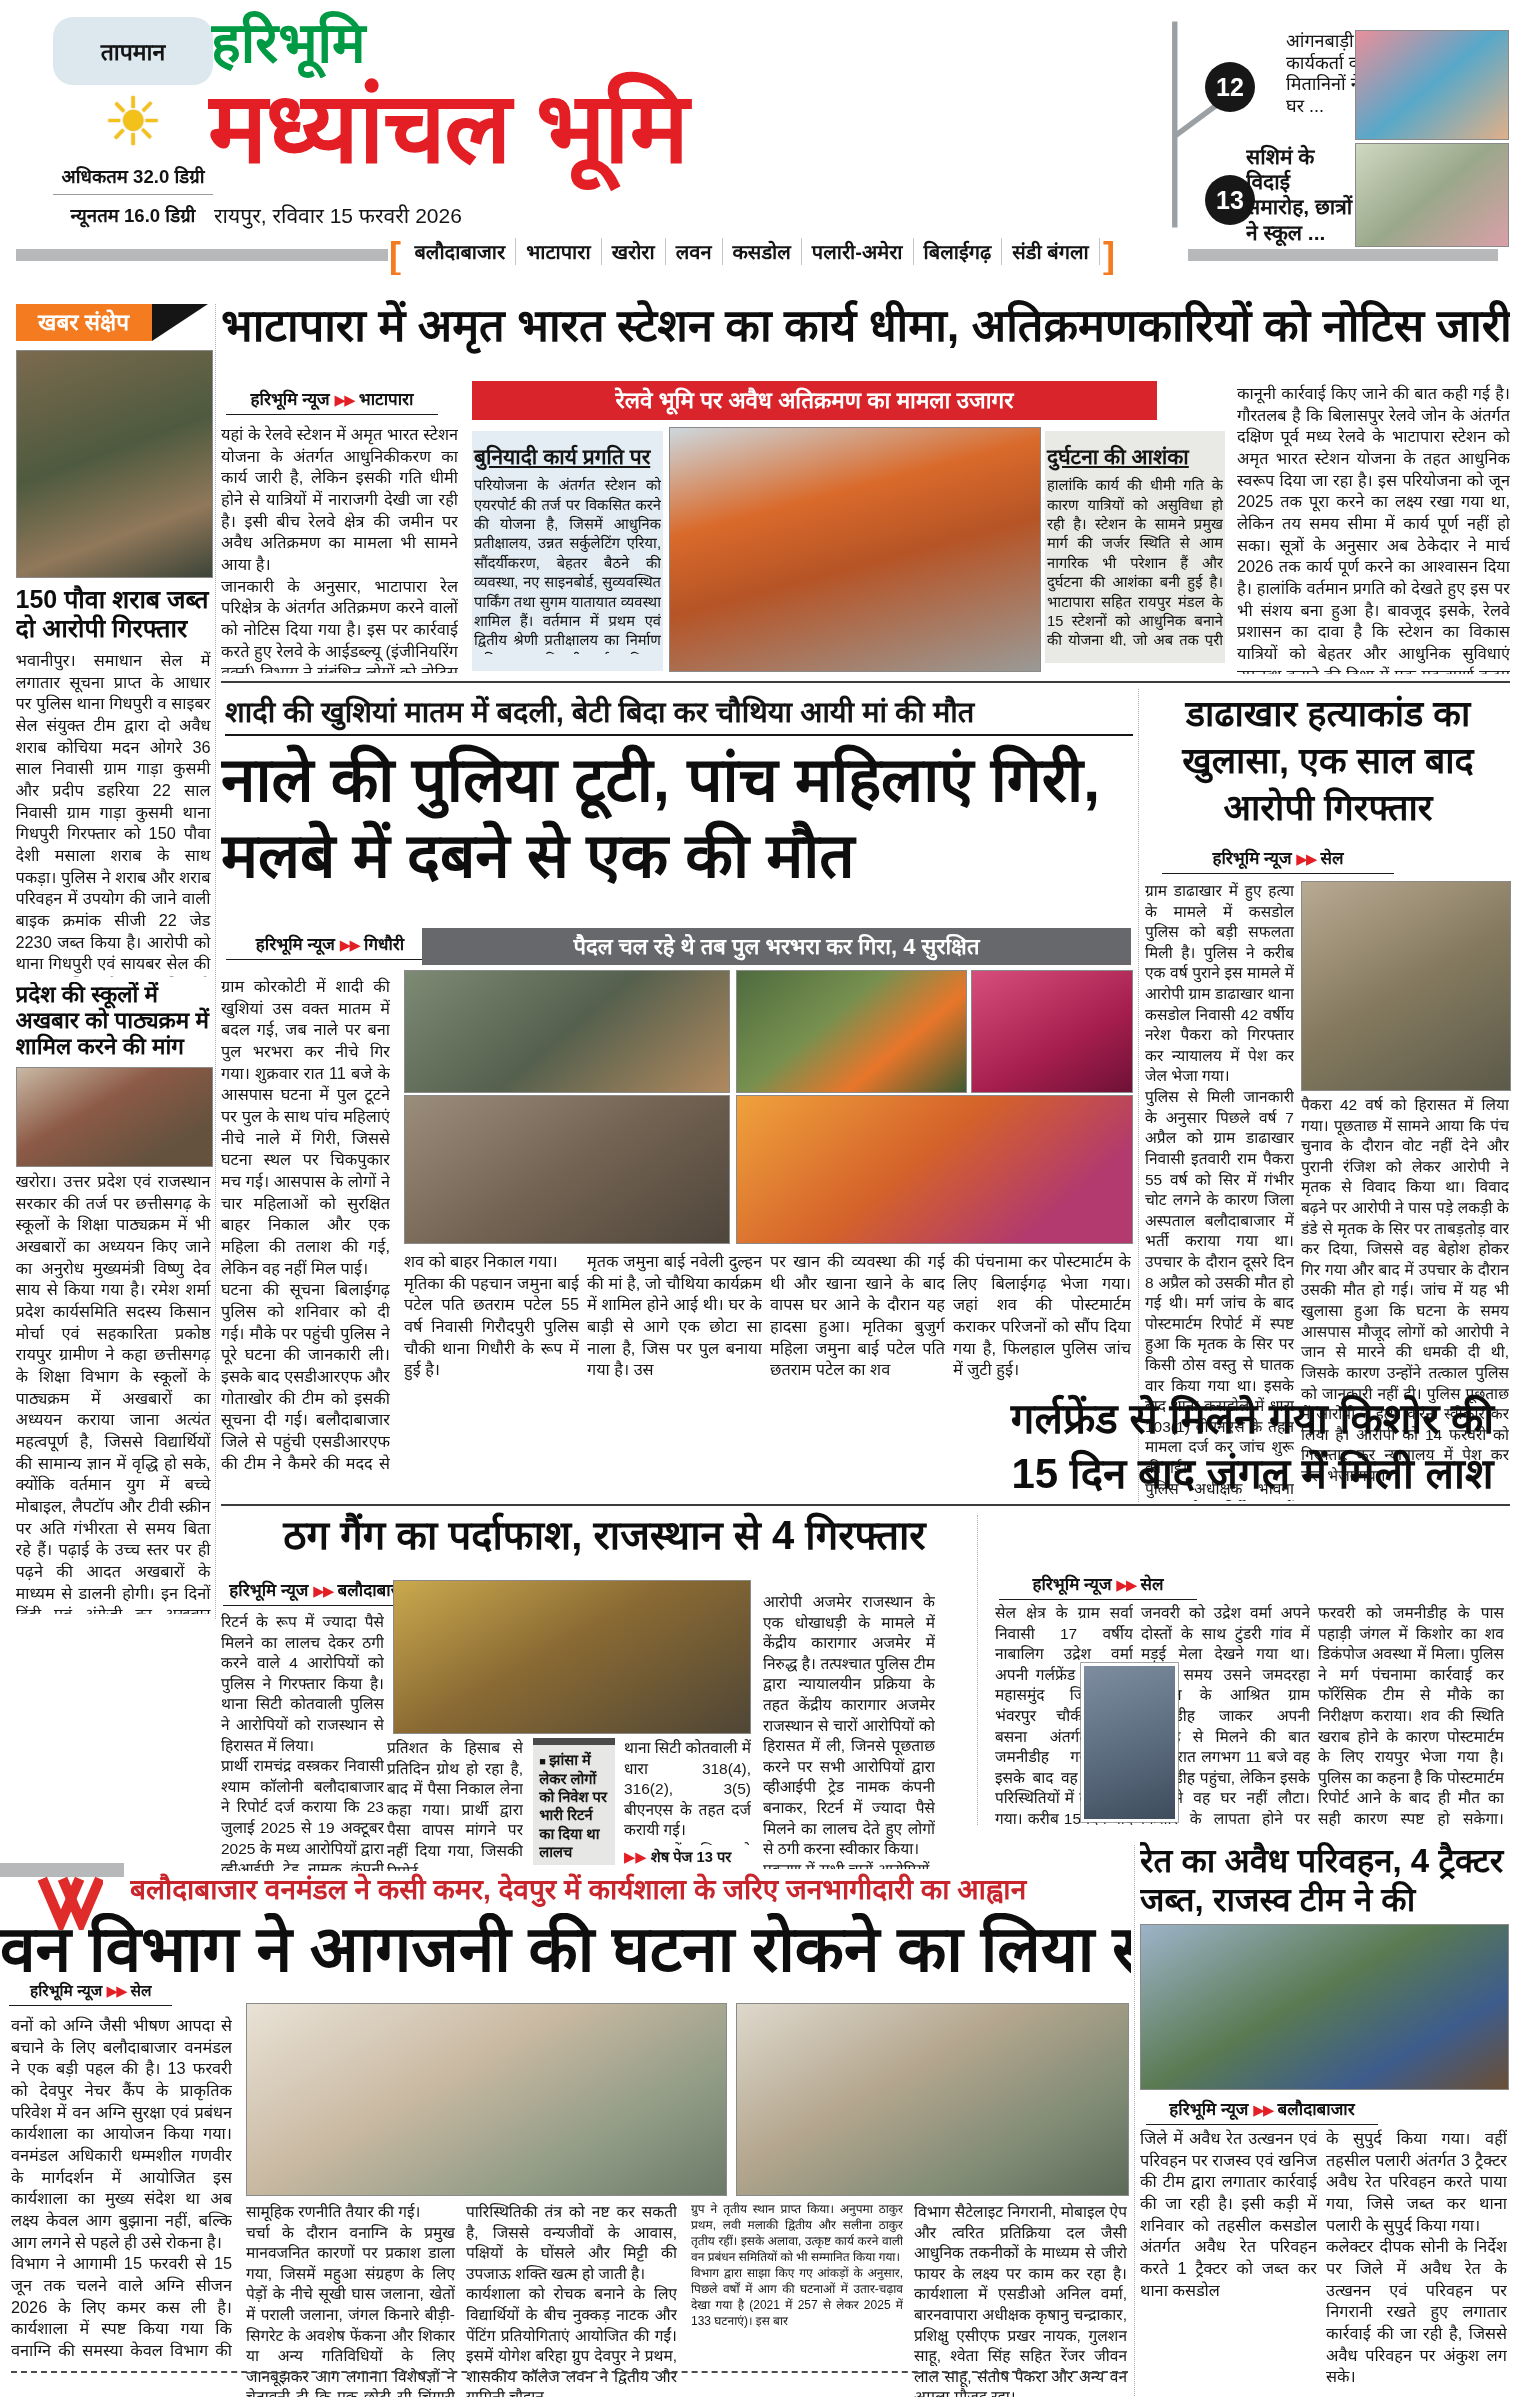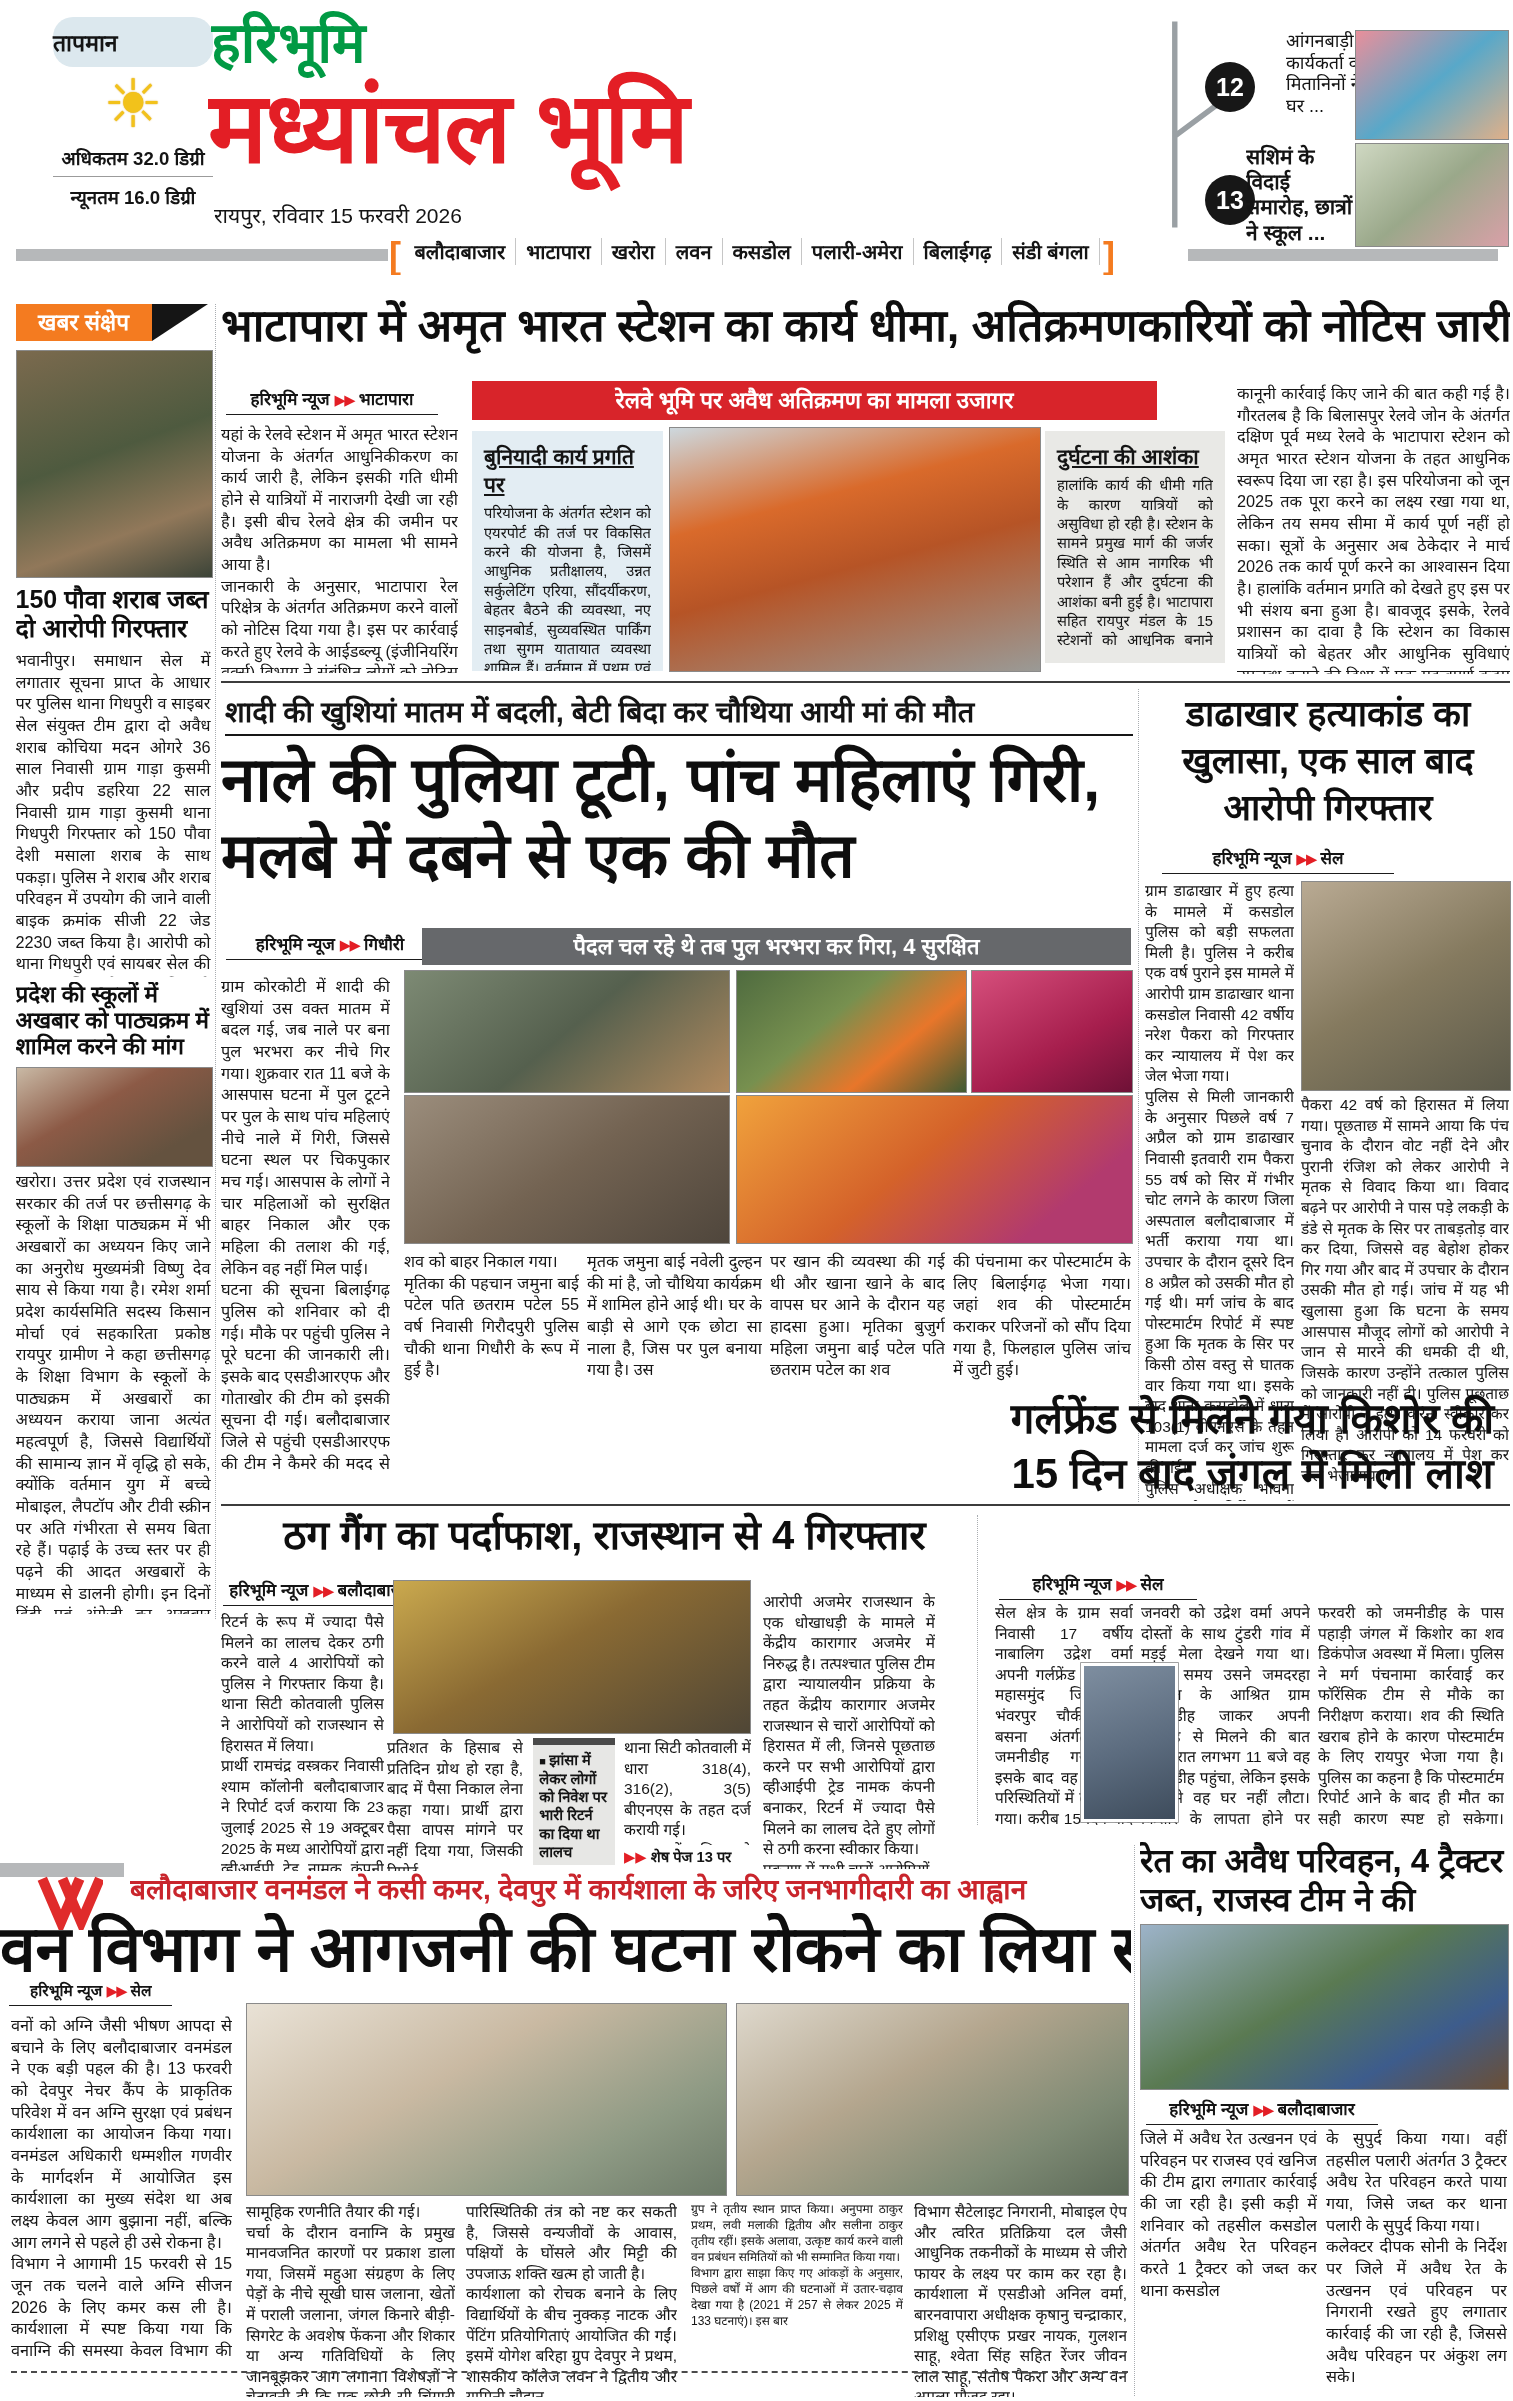--- a/index.html
+++ b/index.html
@@ -8,37 +8,37 @@
   .abs{position:absolute;}
   .hl{position:absolute;font-weight:bold;color:#0e0e0e;overflow:hidden;line-height:1.15;}
   .bt{position:absolute;font-size:16.3px;line-height:1.33;text-align:justify;white-space:pre-line;overflow:hidden;color:#161616;}
   .by{position:absolute;font-weight:bold;font-size:17px;text-align:center;border-bottom:1.5px solid #1b1b1b;
       padding-bottom:3.9px;white-space:nowrap;overflow:hidden;}
   .by .ch{color:#e31e25;letter-spacing:-1.5px;font-size:14.7px;}
   .ph{position:absolute;border:0.8px solid #8a8a8a;overflow:hidden;}
   .vd{position:absolute;width:0;border-left:1.5px dotted #a9adb1;}
   .hr1{position:absolute;height:1.5px;background:#3c3c3c;}
   .banner{position:absolute;color:#fff;font-weight:bold;text-align:center;overflow:hidden;white-space:nowrap;}
-  .ibox{position:absolute;overflow:hidden;padding:11px 12px;box-sizing:border-box;}
+  .ibox{position:absolute;overflow:hidden;padding:11px 2px;box-sizing:border-box;}
   .ibox .t{font-weight:bold;font-size:21px;text-decoration:underline;margin-bottom:6.2px;}
   .ibox .b{font-size:14.7px;line-height:1.32;text-align:justify;white-space:pre-line;}
   .graybar{position:absolute;height:12.4px;background:#b6b8ba;}
   .kick{position:absolute;font-weight:bold;overflow:hidden;white-space:nowrap;}
   .circle{width:50px;height:50px;border-radius:50%;background:#171717;color:#fff;display:flex;
           align-items:center;justify-content:center;font-size:25px;font-weight:bold;}
   .citysep{display:inline-block;padding:0 10px;border-right:1.5px solid #c6c6c6;font-weight:bold;font-size:20px;white-space:nowrap;}
   .citysep:last-of-type{border-right:none;}
 </style>
 </head>
 <body>
 
 <div id="page">
 
   <div class="abs" style="left:53px;top:17px;width:160px;height:214px;">
-    <div style="background:#dce8ee;border-radius:20px;text-align:left;font-weight:bold;font-size:23px;padding:9px 0;font-family:Liberation Mono, monospace;">तापमान</div>
+    <div style="background:#dce8ee;border-radius:20px;text-align:center;font-weight:bold;font-size:23px;padding:18px 0;font-family:Liberation Mono, monospace;">तापमान</div>
     <div style="text-align:center;font-size:67px;line-height:1.1;color:#f2c21b;text-shadow:0 0 1.5px #d89a00;">☀</div>
     <div style="text-align:center;font-weight:bold;font-size:18.6px;padding:4.6px 0 6.2px 0;">अधिकतम 32.0 डिग्री</div>
     <div style="text-align:center;font-weight:bold;font-size:18.6px;border-top:1.5px solid #9b9b9b;padding-top:6.2px;">न्यूनतम 16.0 डिग्री</div>
   </div>
 
   <div class="hl" style="left:211px;top:11px;width:434px;height:67px;font-size:56px;color:#019a44;">हरिभूमि</div>
   <div class="hl" style="left:208px;top:71px;width:956px;height:130px;font-size:99px;color:#e31e25;letter-spacing:-1.5px;">मध्यांचल भूमि</div>
   <div class="abs" style="left:214px;top:201px;font-weight:normal;font-size:21px;">रायपुर, रविवार 15 फरवरी 2026</div>
 
   <div class="abs" style="left:1165px;top:11px;width:345px;height:226px;">

